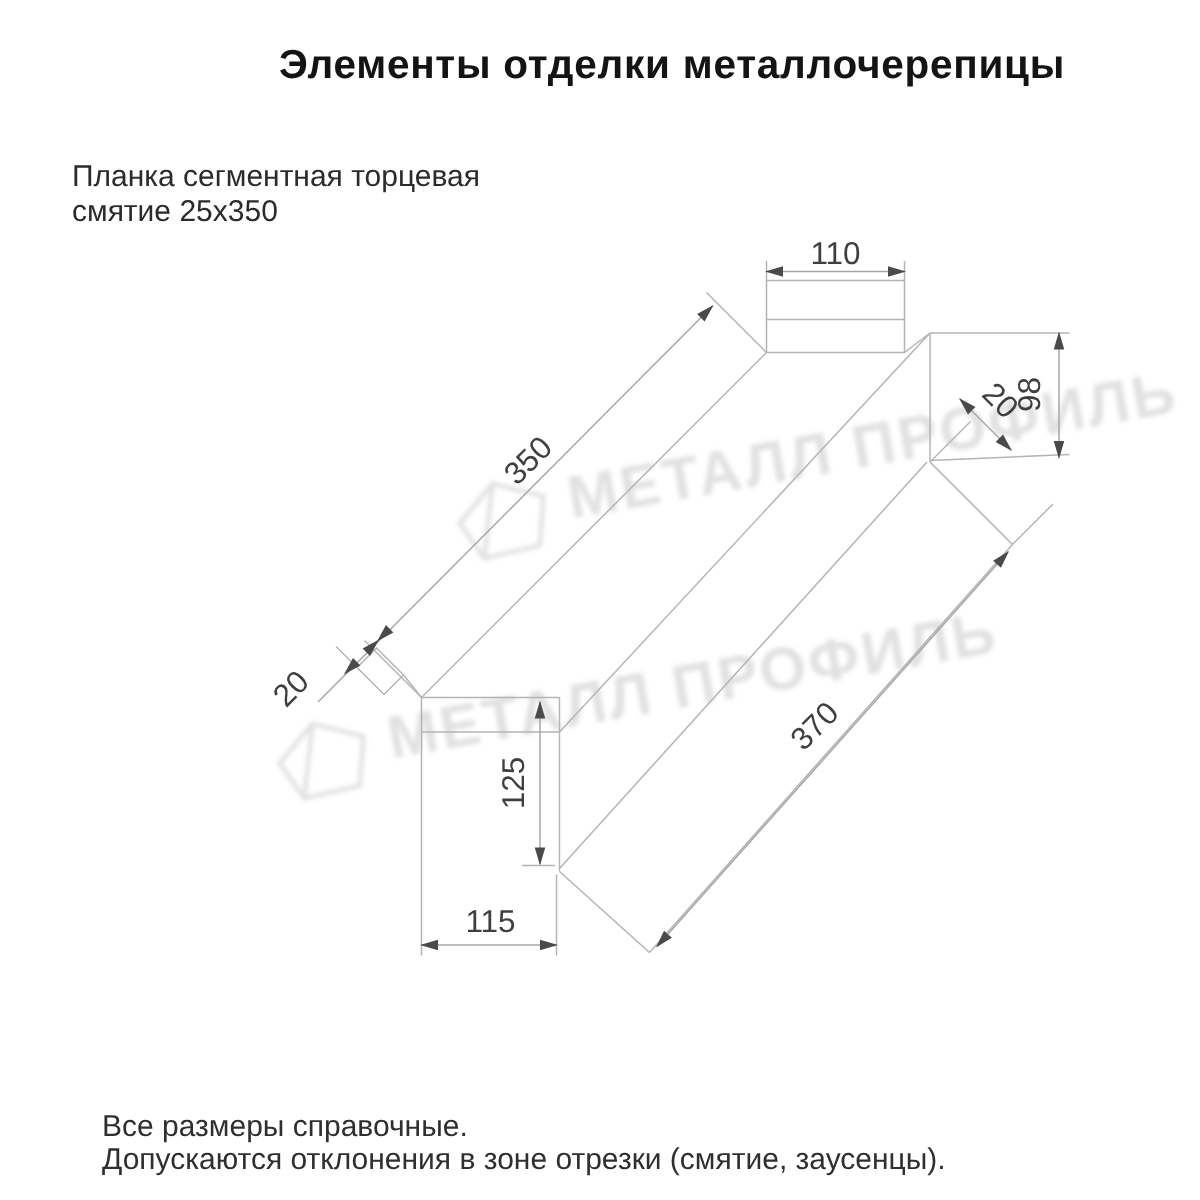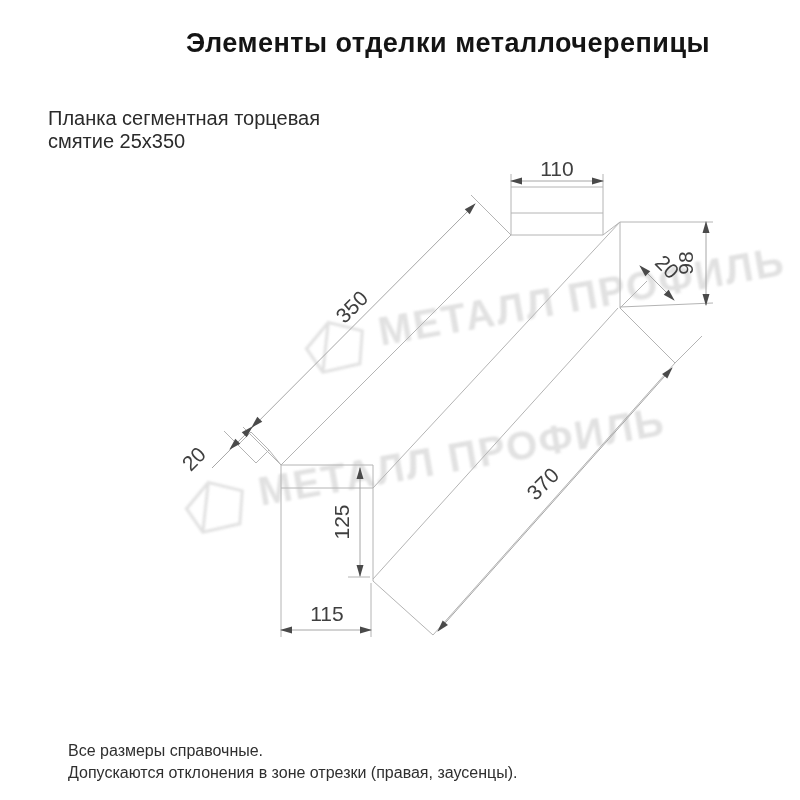--- a/index.html
+++ b/index.html
@@ -2,21 +2,21 @@
 <html><head>
 <meta charset="utf-8">
 <style>
   html,body{margin:0;padding:0;background:#ffffff;}
   .stage{position:relative;width:800px;height:800px;background:#ffffff;overflow:hidden;
          font-family:"Liberation Sans", sans-serif;margin-left:48px;}
   .page-title{position:absolute;top:28px;left:0;width:800px;text-align:center;
               font-size:27px;font-weight:bold;color:#141414;letter-spacing:.5px;}
   .product-name{position:absolute;top:107px;left:0;width:788px;
                 font-size:20px;color:#2b2b2b;line-height:23px;}
-  .notes{position:absolute;left:20px;top:740px;font-size:16px;color:#2f2f2f;line-height:22px;}
+  .notes{position:absolute;left:20px;top:740px;font-size:20px;color:#2f2f2f;line-height:22px;}
   svg.drawing{position:absolute;left:0;top:0;}
   .edge{stroke:#b4b4b4;stroke-width:1;fill:none;}
   .dimline{stroke:#a6a6a6;stroke-width:1;fill:none;}
   .dimtext{fill:#3f3f3f;font-size:21px;font-family:"Liberation Sans",sans-serif;}
   .wm{opacity:.55;filter:blur(1.3px);}
   .wm text{fill:#c9c9c9;font-weight:bold;font-size:40px;letter-spacing:2px;
            font-family:"Liberation Sans",sans-serif;}
   .wm path{stroke:#c9c9c9;stroke-width:3;fill:none;}
 </style>
 </head>
@@ -107,16 +107,16 @@
       <text transform="translate(614,272) rotate(45)">20</text>
       <text transform="translate(645,263) rotate(-90)">98</text>
       <text transform="translate(301,522) rotate(-90)">125</text>
       <text x="279" y="621">115</text>
       <text transform="translate(500,489) rotate(-45)">370</text>
     </g>
   </svg>
 
   <div class="notes">
     <div>Все размеры справочные.</div>
-    <div>Допускаются отклонения в зоне отрезки (правая, заусенцы).</div>
+    <div>Допускаются отклонения в зоне отрезки (смятие, заусенцы).</div>
   </div>
 
 </div>
 
 </body></html>

